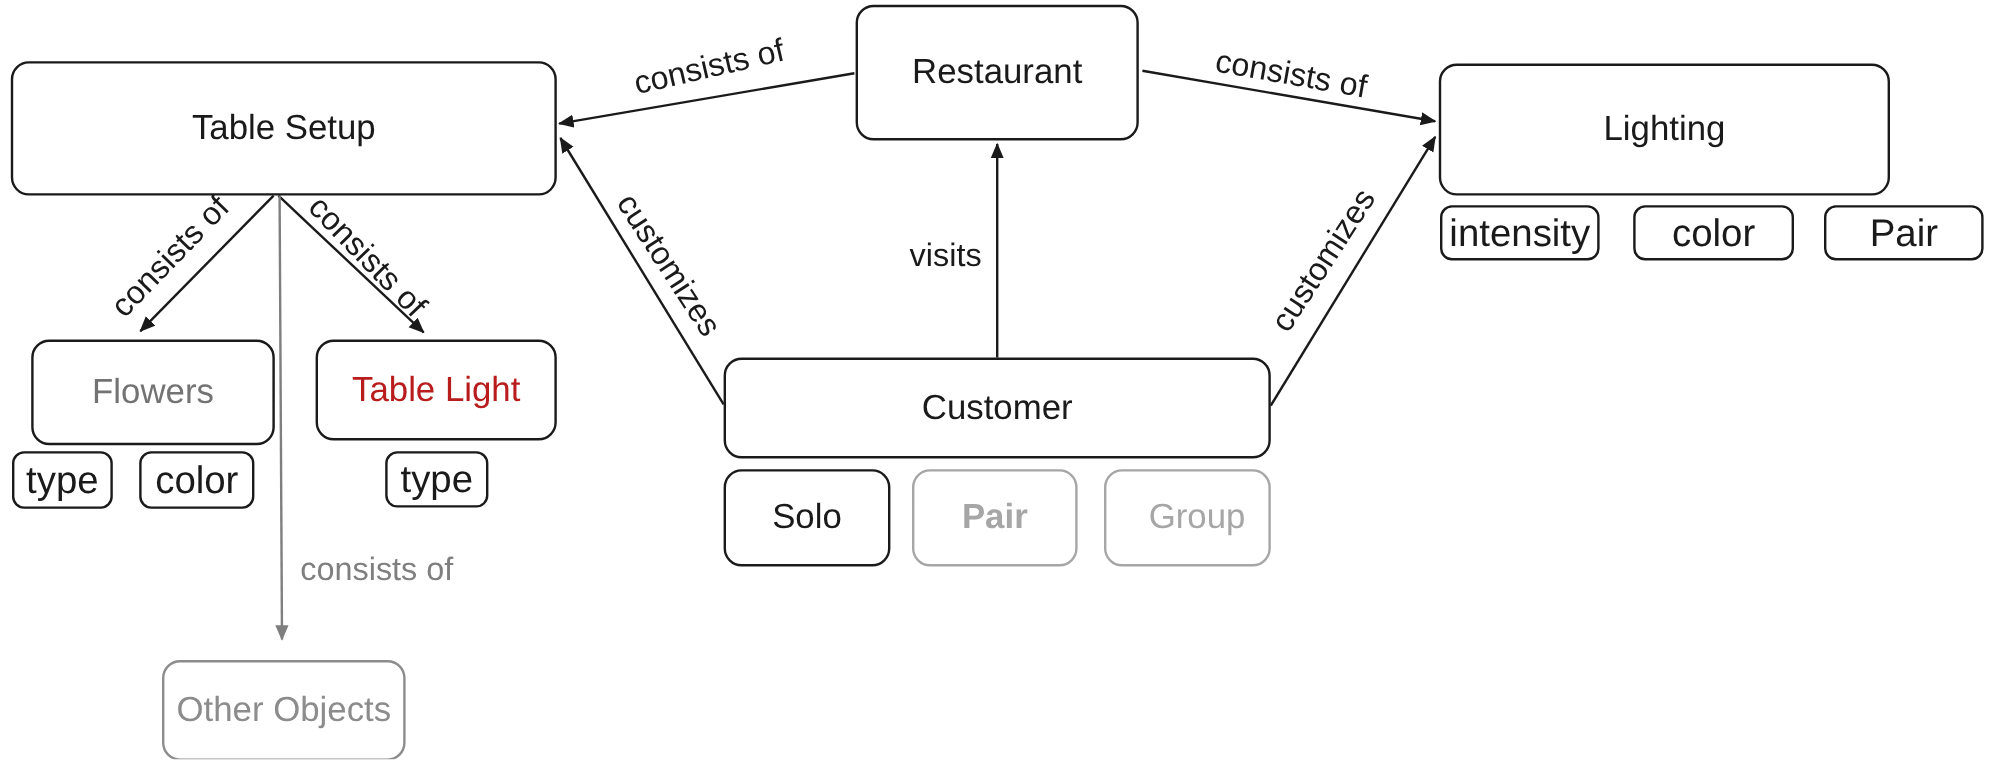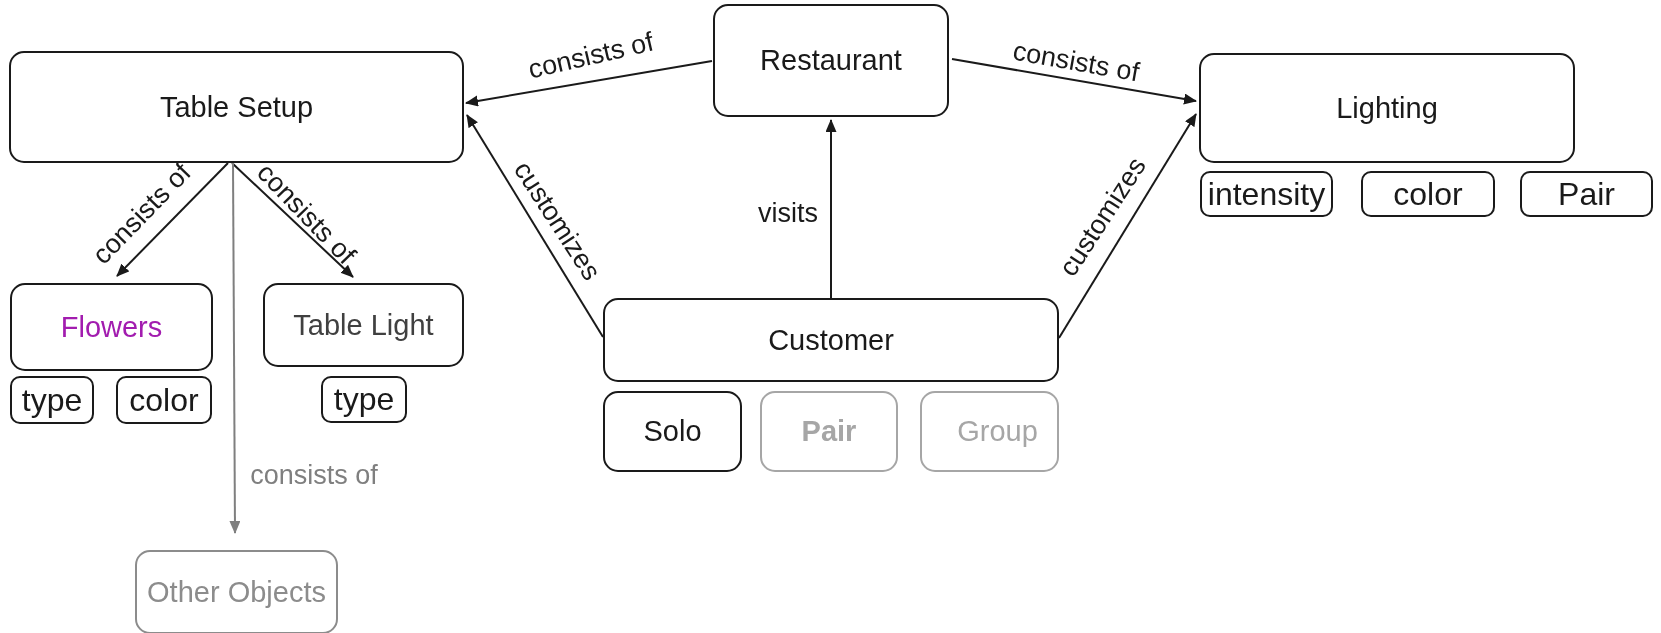--- a/index.html
+++ b/index.html
@@ -70,24 +70,24 @@
     </div>
     <div class="node lg" style="left: 9px; top: 51px; width: 455px; height: 112px; border-color: rgb(26, 26, 26); color: rgb(26, 26, 26);">
       <span>Table Setup</span>
     </div>
     <div class="node lg" style="left: 1199px; top: 53px; width: 376px; height: 110px; border-color: rgb(26, 26, 26); color: rgb(26, 26, 26);">
       <span>Lighting</span>
     </div>
     <div class="node lg" style="left: 603px; top: 298px; width: 456px; height: 84px; border-color: rgb(26, 26, 26); color: rgb(26, 26, 26);">
       <span>Customer</span>
     </div>
-    <div class="node lg" style="left: 10px; top: 283px; width: 203px; height: 88px; border-color: rgb(26, 26, 26); color: #a21caf;">
+    <div class="node lg" style="left: 26px; top: 283px; width: 203px; height: 88px; border-color: rgb(26, 26, 26); color: #737373;">
       <span>Flowers</span>
     </div>
-    <div class="node lg" style="left: 263px; top: 283px; width: 201px; height: 84px; border-color: rgb(26, 26, 26); color: #404040;">
+    <div class="node lg" style="left: 263px; top: 283px; width: 201px; height: 84px; border-color: rgb(26, 26, 26); color: #b91c1c;">
       <span>Table Light</span>
     </div>
     <div class="node sm" style="left: 10px; top: 376px; width: 84px; height: 48px; border-color: rgb(26, 26, 26); color: rgb(26, 26, 26);">
       <span>type</span>
     </div>
     <div class="node sm" style="left: 116px; top: 376px; width: 96px; height: 48px; border-color: rgb(26, 26, 26); color: rgb(26, 26, 26);">
       <span>color</span>
     </div>
     <div class="node sm" style="left: 321px; top: 376px; width: 86px; height: 47px; border-color: rgb(26, 26, 26); color: rgb(26, 26, 26);">
       <span>type</span>

